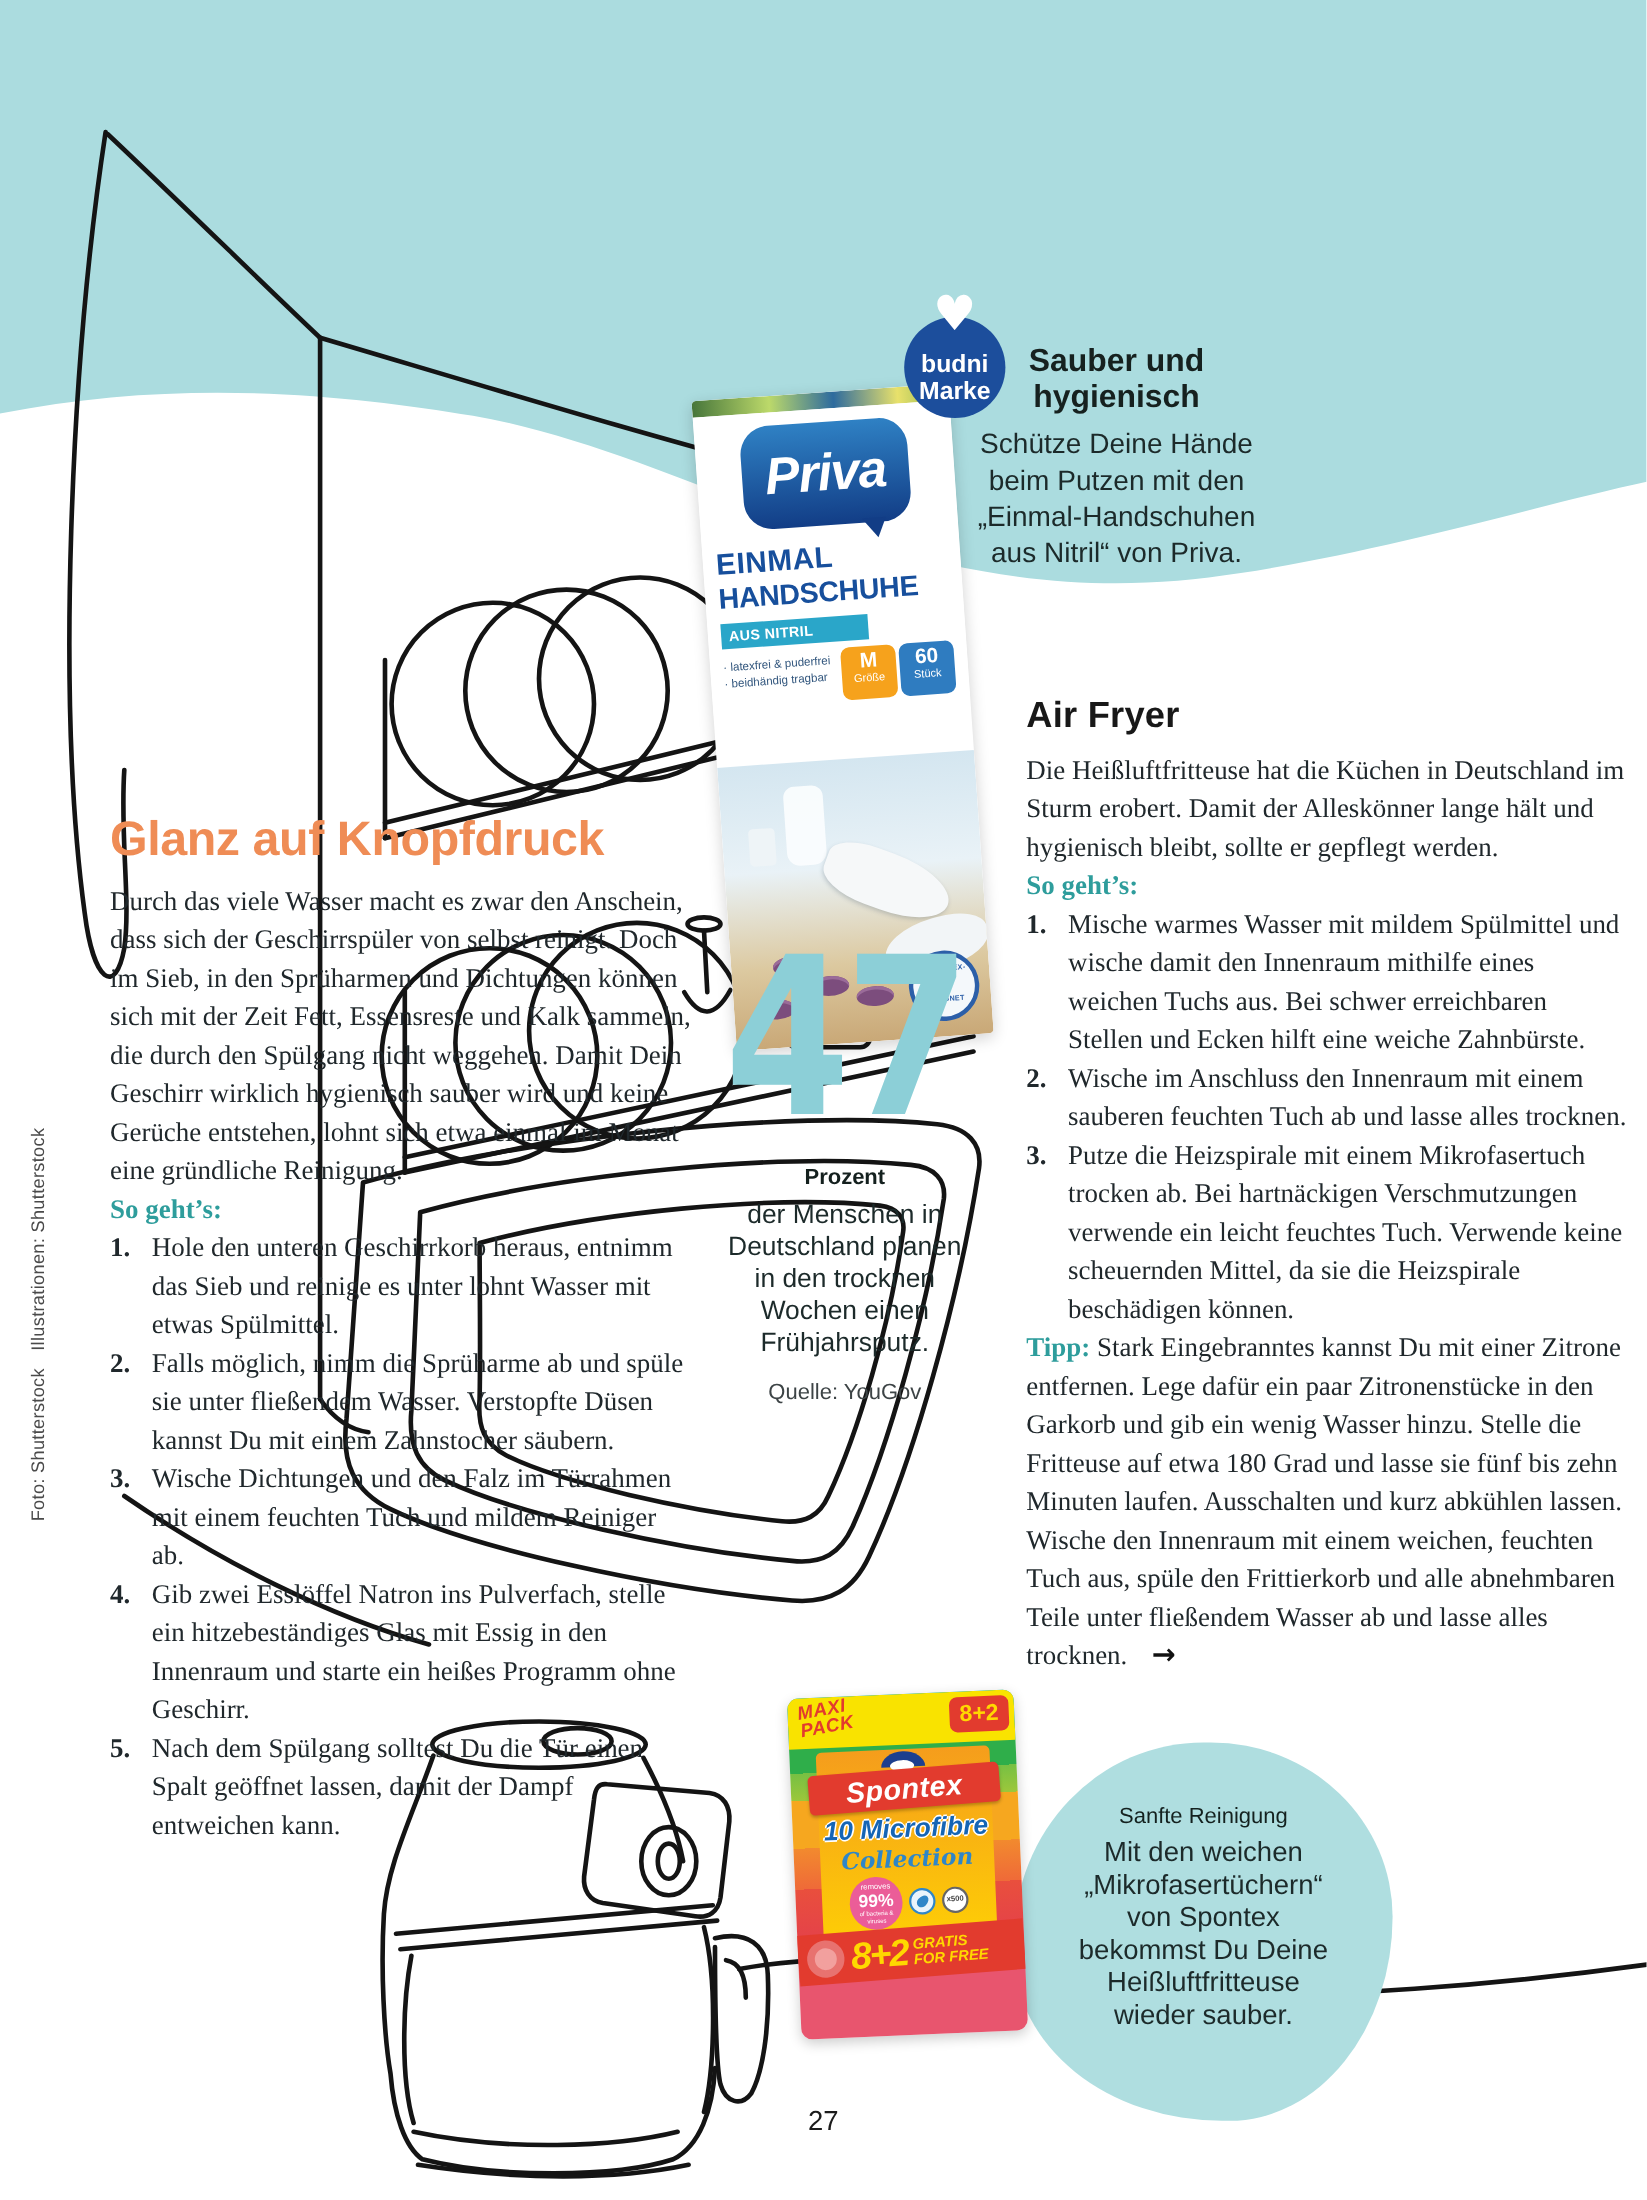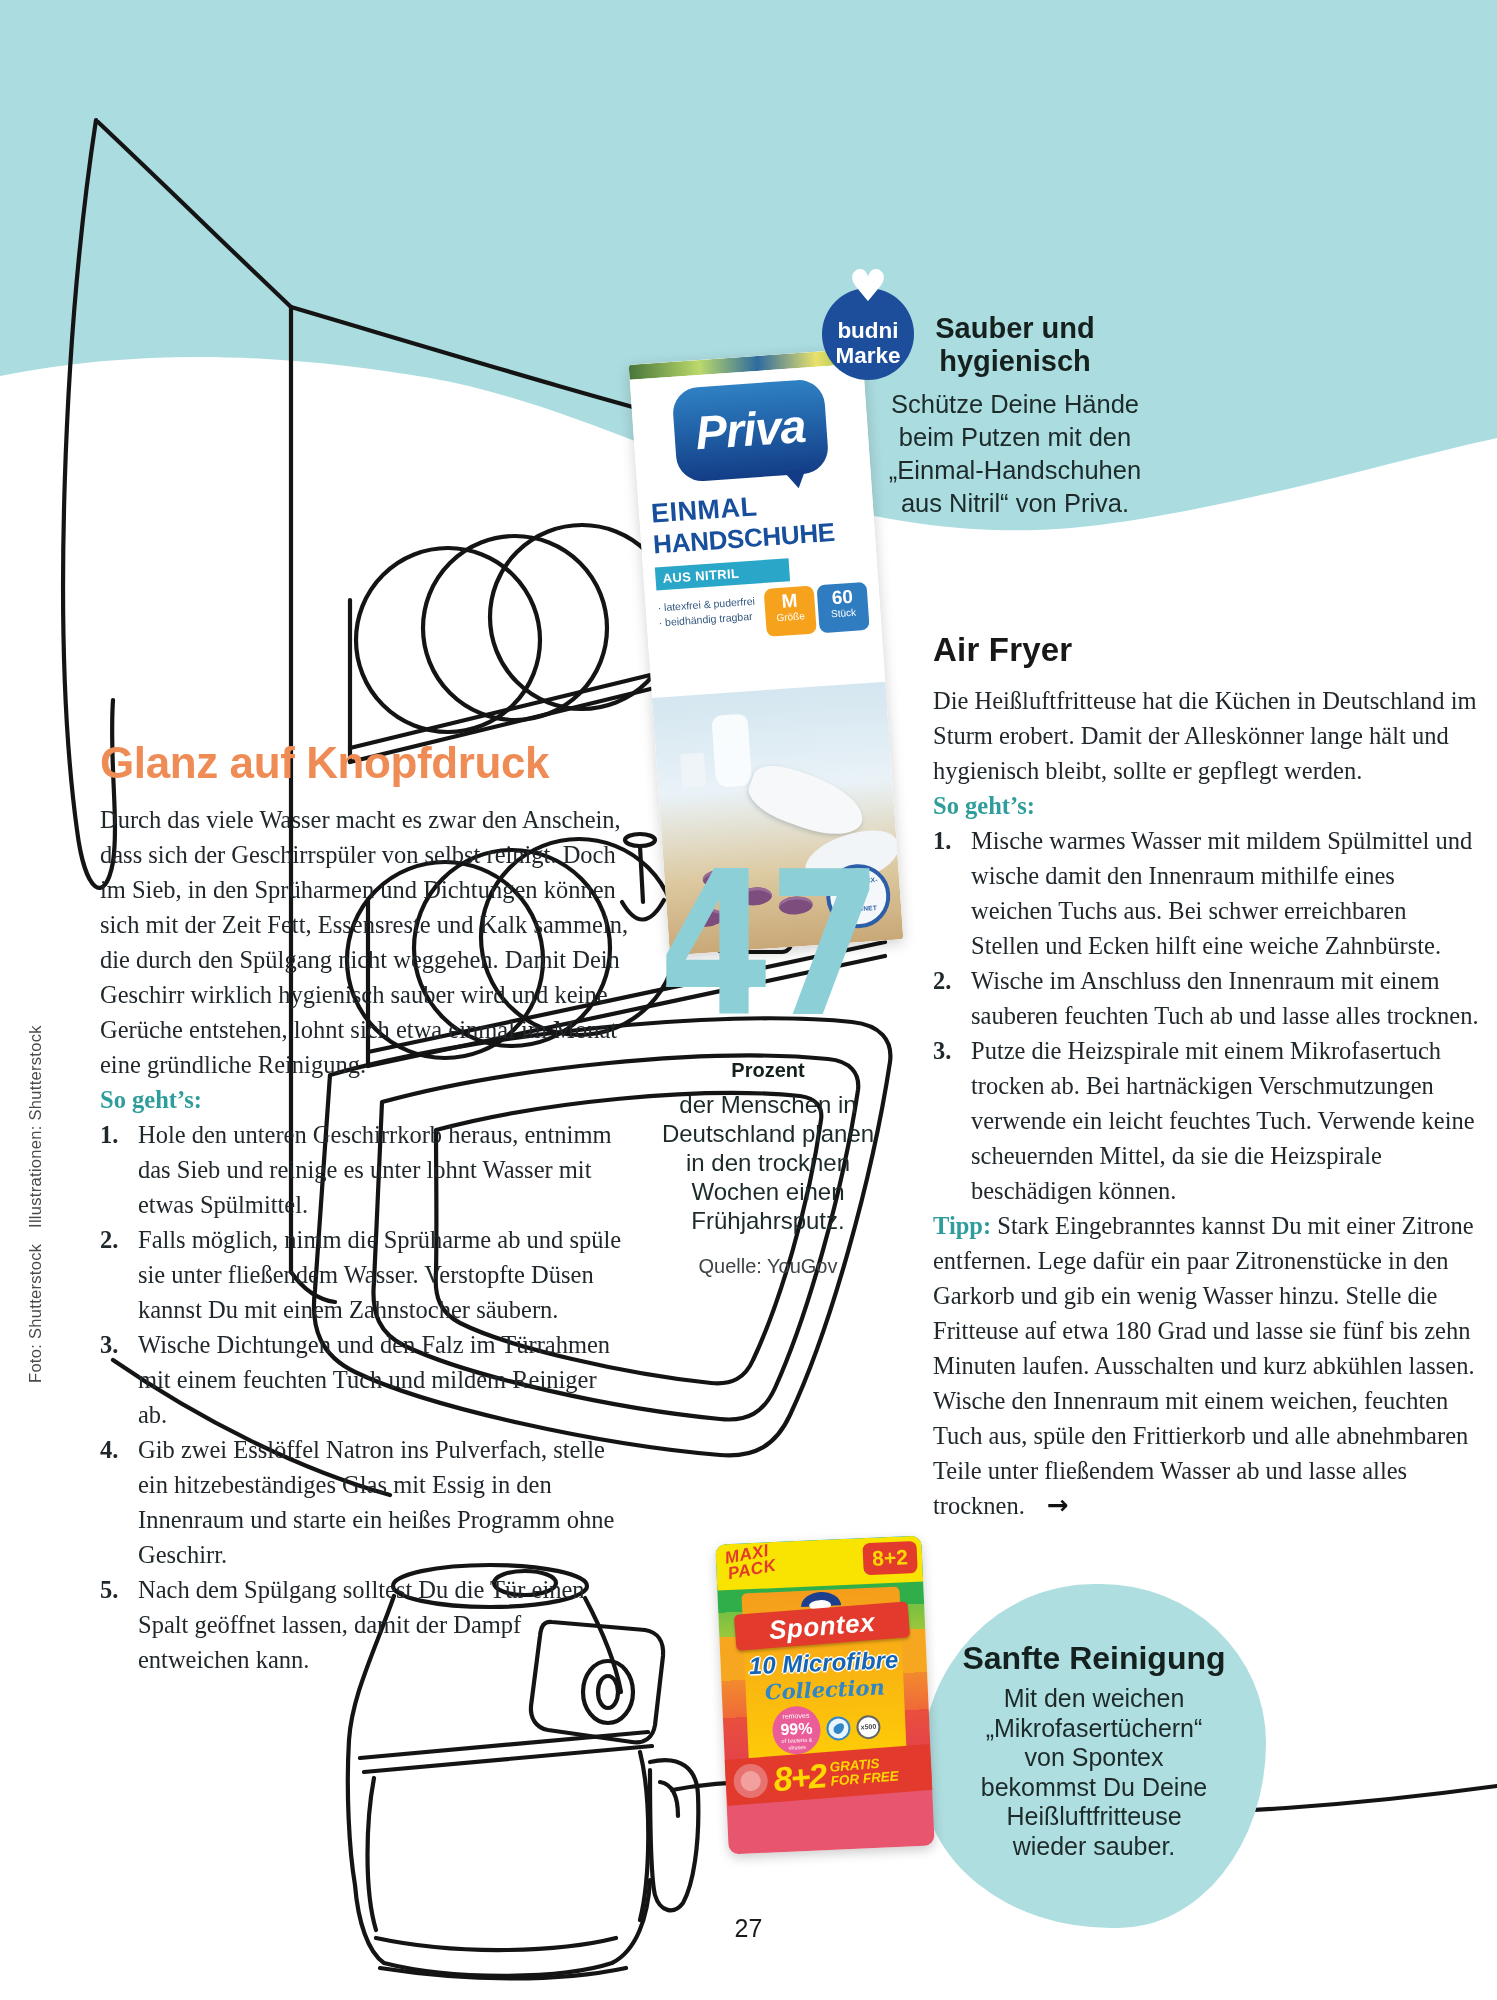--- a/index.html
+++ b/index.html
@@ -59,21 +59,21 @@
   .arrow{font-family:"DejaVu Sans",sans-serif;font-size:26px;margin-left:16px;font-weight:bold;color:#111;}
 
   .stat{position:absolute;left:618px;top:845px;width:300px;z-index:5;text-align:center;}
   .stat .num{font-family:"DejaVu Sans",sans-serif;font-weight:bold;font-size:200px;line-height:200px;
         color:var(--teal-stat);display:inline-block;transform:scaleX(.82);letter-spacing:-6px;}
   .stat .unit{margin-top:14px;font-size:20px;font-weight:bold;color:#14201e;}
   .stat .lines{margin-top:8px;font-size:24px;line-height:29px;color:#1c2a2a;}
   .stat .src{margin-top:20px;font-size:20px;color:#3d4446;}
 
   .promo-bottom{position:absolute;left:925px;top:1640px;width:338px;z-index:6;text-align:center;}
-  .promo-bottom .ttl{font-size:32px;font-weight:bold;color:#14211f;}
+  .promo-bottom .ttl{font-size:20px;font-weight:normal;color:#14211f;}
   .promo-bottom .bod{margin-top:7px;font-size:25px;line-height:29.5px;color:#1c2a2a;}
 
   .pagenum{position:absolute;left:0;top:1914px;width:100%;z-index:5;text-align:center;
         font-size:25px;color:#1b1b1b;}
 
   
   .priva{position:absolute;left:649px;top:356px;width:234px;height:592px;z-index:4;
         transform:rotate(-4deg);transform-origin:50% 50%;border-radius:4px;overflow:hidden;
         box-shadow:0 4px 14px rgba(0,0,0,.18);background:#fff;}
   .priva .strip{height:15px;background:linear-gradient(90deg,#47763b,#bcd96a 30%,#2e6b9e 55%,#e8e16b 80%,#7fae4e);}

